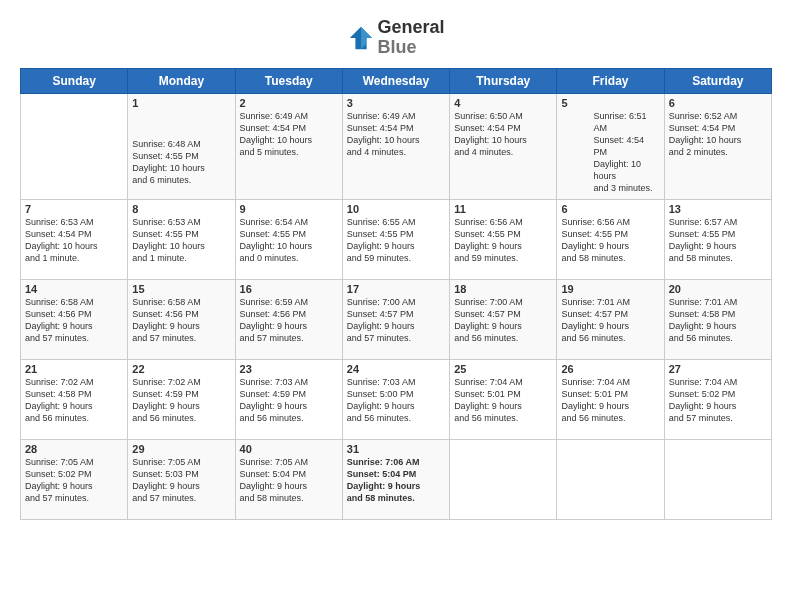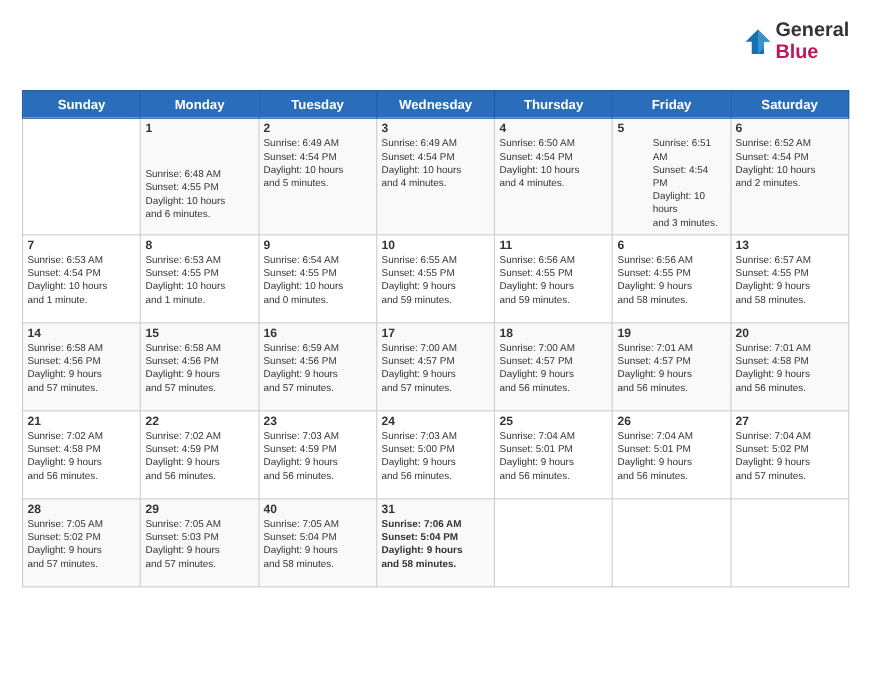--- a/index.html
+++ b/index.html
@@ -10,36 +10,36 @@
       height: 612px;
       overflow: hidden;
     }
     .page {
       width: 792px;
       min-height: 612px;
       padding: 18px 20px 10px 20px;
     }
     .header {
       display: flex;
-      justify-content: flex-end;
+      justify-content: center;
       align-items: flex-start;
-      margin-bottom: 24px;
+      margin-bottom: 10px;
     }
     .logo {
       display: flex;
       align-items: center;
       gap: 0;
     }
     .logo-text {
       font-size: 18px;
       font-weight: bold;
       color: #333;
       line-height: 1.1;
     }
-    .logo-text .blue { color: #be185d; }
+    .logo-text .blue { color: #737373; }
     .logo-icon {
       width: 28px;
       height: 28px;
       margin-right: 2px;
     }
     .title-block {
       text-align: right;
     }
     .month-title {
       font-size: 32px;

